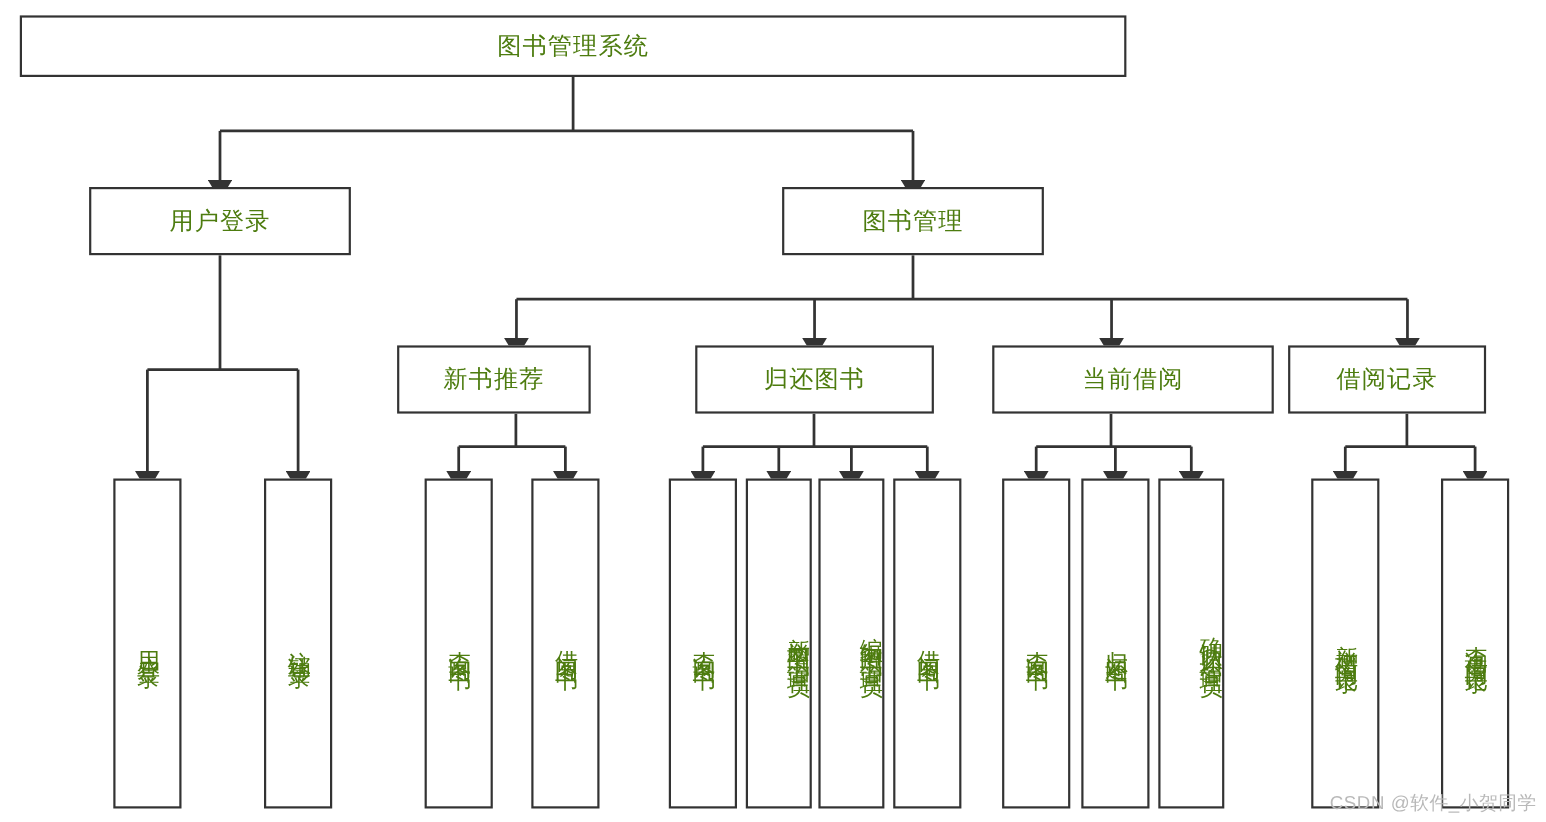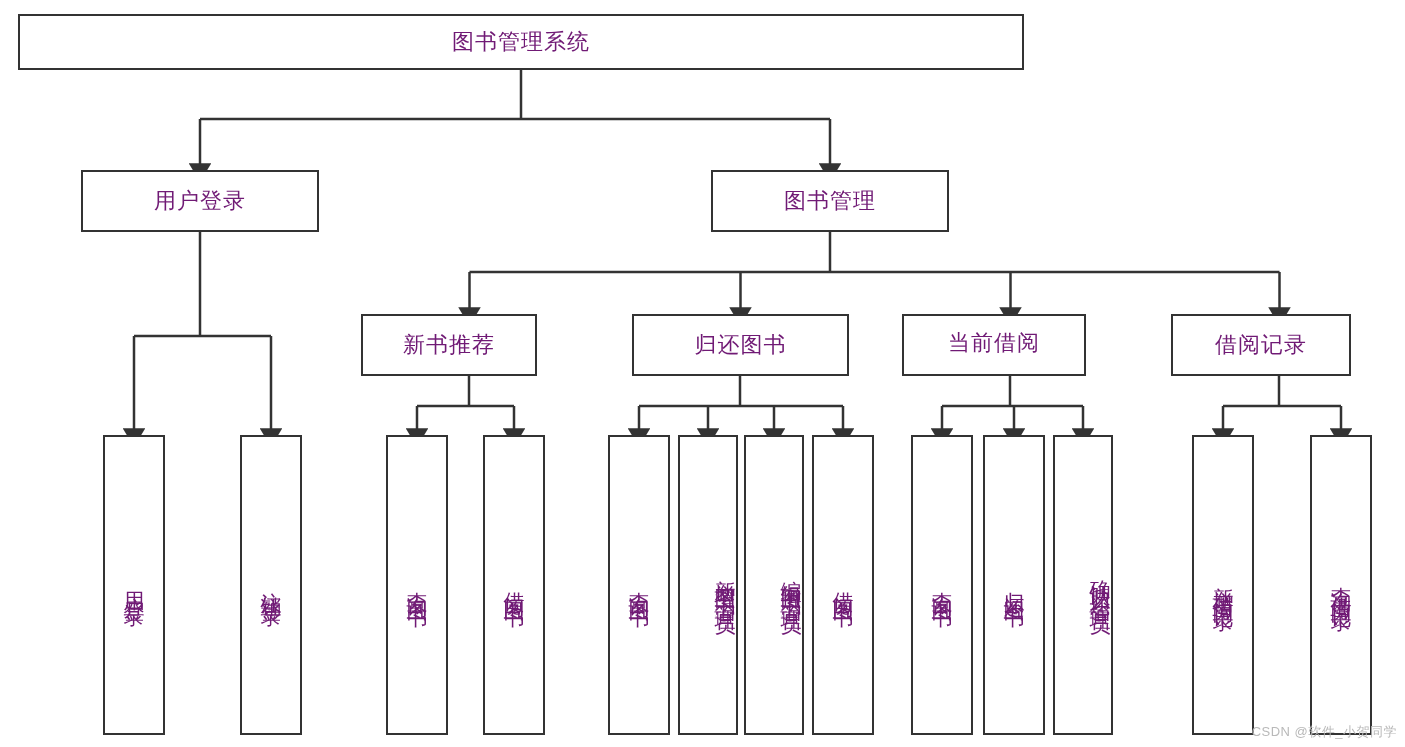--- a/index.html
+++ b/index.html
@@ -2,27 +2,27 @@
 <html><head>
 <meta charset="utf-8">
 <style>
   html,body{margin:0;padding:0;background:#ffffff;}
   body{width:1405px;height:747px;overflow:hidden;
        font-family:"Liberation Sans","DejaVu Sans",sans-serif;}
   #stage{position:relative;width:1405px;height:747px;background:#ffffff;}
   svg#wires{position:absolute;left:0;top:0;width:1405px;height:747px;}
   .node{position:absolute;box-sizing:border-box;background:#ffffff;
         border:2.5px solid #333333;display:flex;align-items:center;
-        justify-content:center;color:#701a75;}
+        justify-content:center;color:#4d7c0f;}
   .node.h{font-size:22px;line-height:1.1;letter-spacing:1px;white-space:nowrap;}
   .node.v{writing-mode:vertical-rl;text-orientation:upright;
           font-size:21px;letter-spacing:5px;line-height:1.05;
           padding:6px 0;}
   .node.v.topalign{align-items:flex-start;justify-content:center;}
-  .watermark{position:absolute;right:8px;bottom:6px;font-size:13px;
+  .watermark{position:absolute;right:8px;bottom:6px;font-size:17px;
              color:#b9b9b9;white-space:nowrap;letter-spacing:.5px;}
 </style>
 </head>
 <body>
 
 <div id="stage">
   <svg id="wires" viewBox="0 0 1405 747" xmlns="http://www.w3.org/2000/svg">
     <defs>
       <marker id="arrowhead" markerWidth="9" markerHeight="9" refX="1.5" refY="4.5" orient="auto" markerUnits="strokeWidth">
         <path d="M0,0 L0,9 L7.5,4.5 z" fill="#333333"></path>
@@ -64,21 +64,21 @@
         <line x1="1341" y1="406" x2="1341" y2="432" stroke="#333333" stroke-width="2.5" marker-end="url(#arrowhead)"></line>
       </g>
   </svg>
 
   <div id="node-layer">
       <div class="node h" style="left: 18px; top: 14px; width: 1006px; height: 56px;">图书管理系统</div>
       <div class="node h" style="left: 81px; top: 170px; width: 238px; height: 62px;">用户登录</div>
       <div class="node h" style="left: 711px; top: 170px; width: 238px; height: 62px; font-family: Liberation Serif, serif;">图书管理</div>
       <div class="node h" style="left: 361px; top: 314px; width: 176px; height: 62px;">新书推荐</div>
       <div class="node h" style="left: 632px; top: 314px; width: 217px; height: 62px;">归还图书</div>
-      <div class="node h" style="left: 902px; top: 314px; width: 184px; height: 62px; font-family: Liberation Mono, monospace;">当前借阅</div>
+      <div class="node h" style="left: 902px; top: 314px; width: 256px; height: 62px;">当前借阅</div>
       <div class="node h" style="left: 1171px; top: 314px; width: 180px; height: 62px;">借阅记录</div>
       <div class="node v" style="left: 103px; top: 435px; width: 62px; height: 300px;">用户登录</div>
       <div class="node v" style="left: 240px; top: 435px; width: 62px; height: 300px;">注销登录</div>
       <div class="node v" style="left: 386px; top: 435px; width: 62px; height: 300px;">查询图书</div>
       <div class="node v" style="left: 483px; top: 435px; width: 62px; height: 300px;">借阅图书</div>
       <div class="node v" style="left: 608px; top: 435px; width: 62px; height: 300px;">查询图书</div>
       <div class="node v topalign" style="left: 678px; top: 435px; width: 60px; height: 300px;">新增图书（管理员）</div>
       <div class="node v topalign" style="left: 744px; top: 435px; width: 60px; height: 300px;">编辑图书（管理员）</div>
       <div class="node v" style="left: 812px; top: 435px; width: 62px; height: 300px;">借阅图书</div>
       <div class="node v" style="left: 911px; top: 435px; width: 62px; height: 300px;">查询图书</div>

